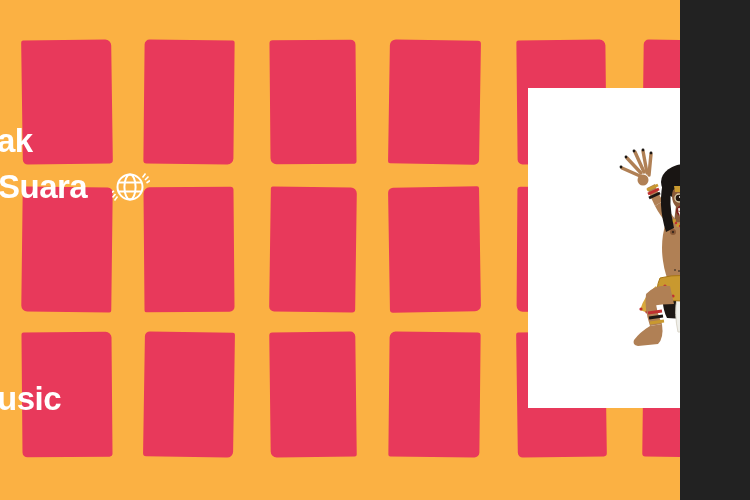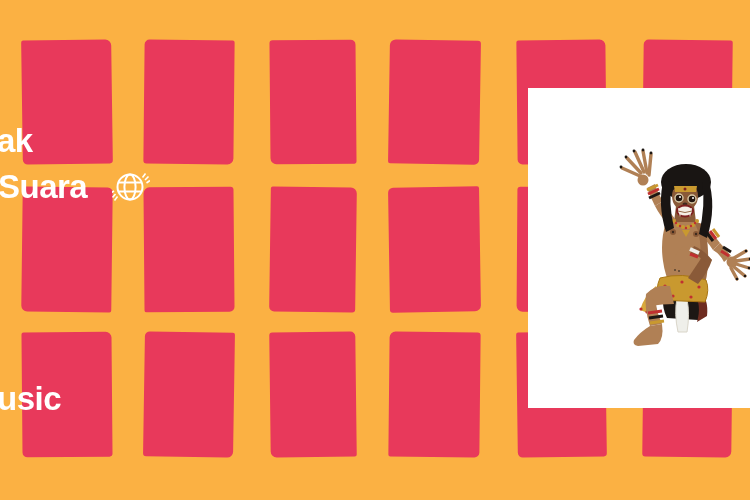--- a/index.html
+++ b/index.html
@@ -1,17 +1,17 @@
 <!DOCTYPE html>
 <html style="--bg: #FBB143; --pattern-red: #E8395B; --text-color: #FFFFFF; --album-bg: #FFFFFF; --skin: #B08055; --skin-dark: #8A5A38; --hair: #191513; --mouth: #F4EFE6; --lips: #7E2020; --gold: #C9992F; --gold-light: #D8A93C; --red-accent: #C03030; --black: #1C1714; --white-cloth: #EFEFEA; --maroon: #6E2C20;"><head>
 <meta charset="utf-8">
 <style>
   html,body{margin:0;padding:0;background:#222;}
   #stage{
-    position:relative;width:750px;height:500px;overflow:hidden;
+    position:relative;width:680px;height:500px;overflow:hidden;
     background:var(--bg,#FBB143);
     font-family:"Liberation Sans",sans-serif;
   }
   .grid-rect{
     position:absolute;background:var(--pattern-red,#E8395B);
   }
   .banner-text{
     position:absolute;color:var(--text-color,#fff);
     font-weight:bold;font-size:33px;letter-spacing:-0.5px;
     line-height:1;white-space:nowrap;z-index:3;

